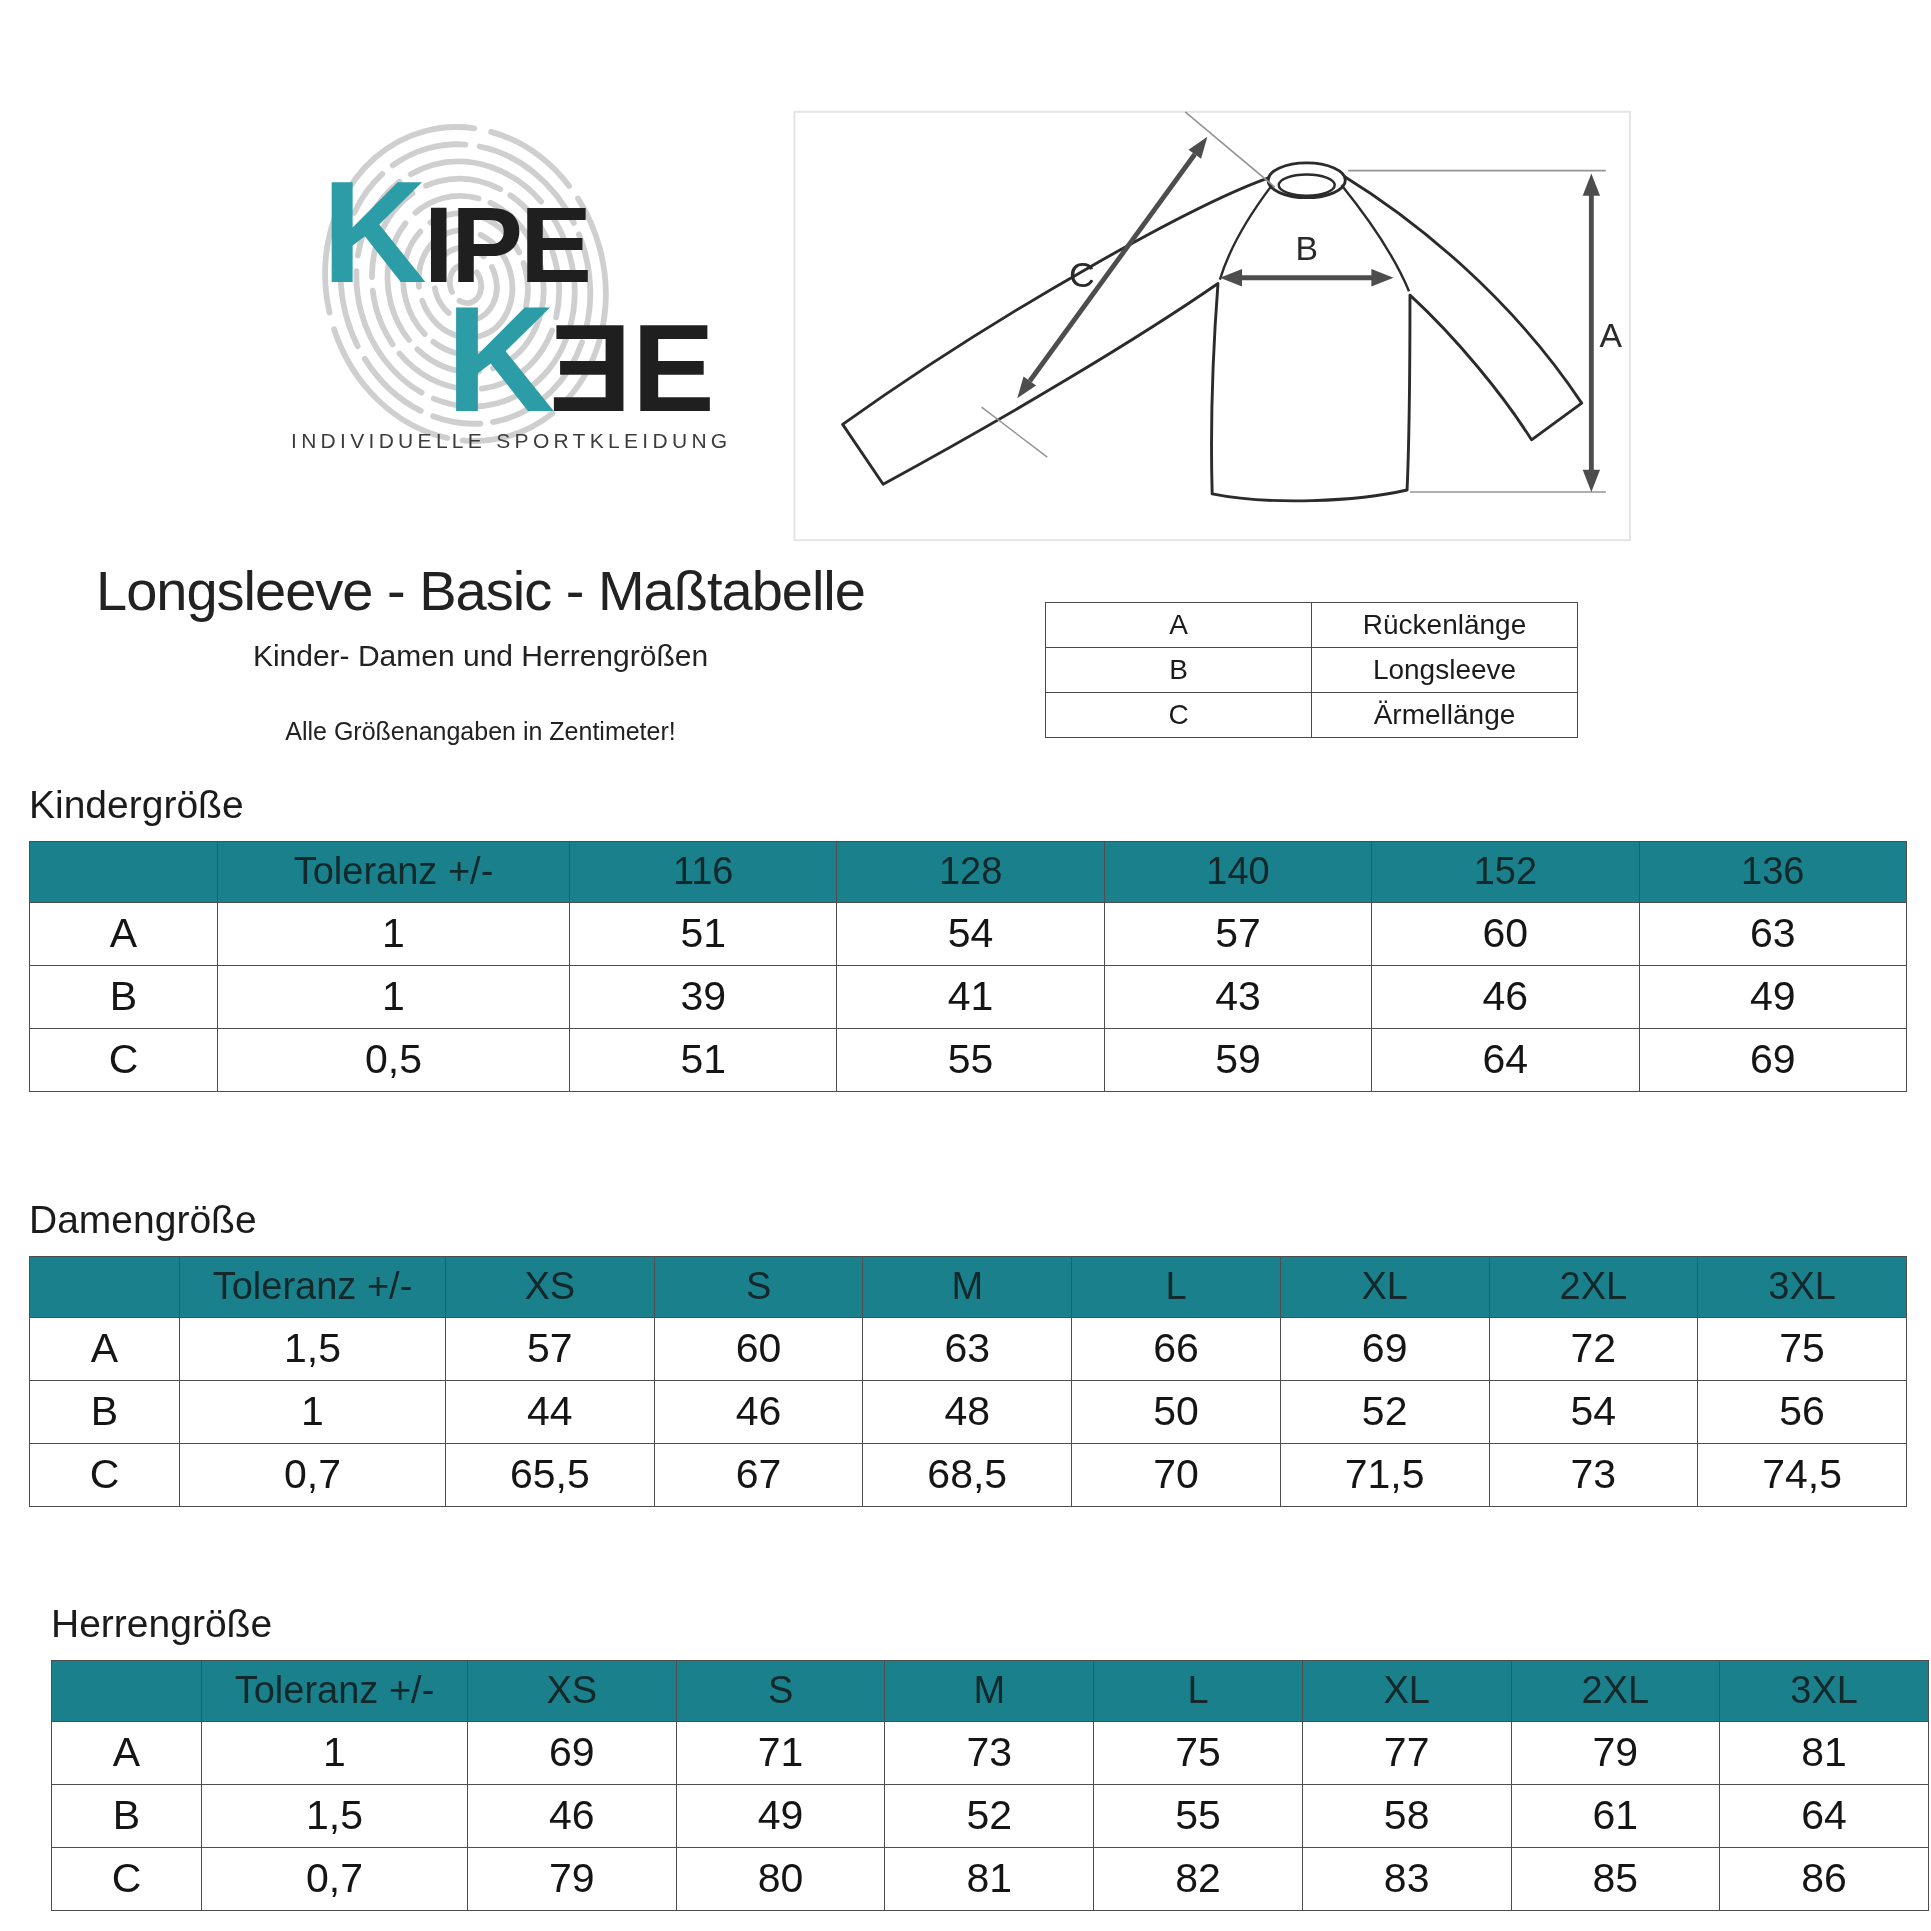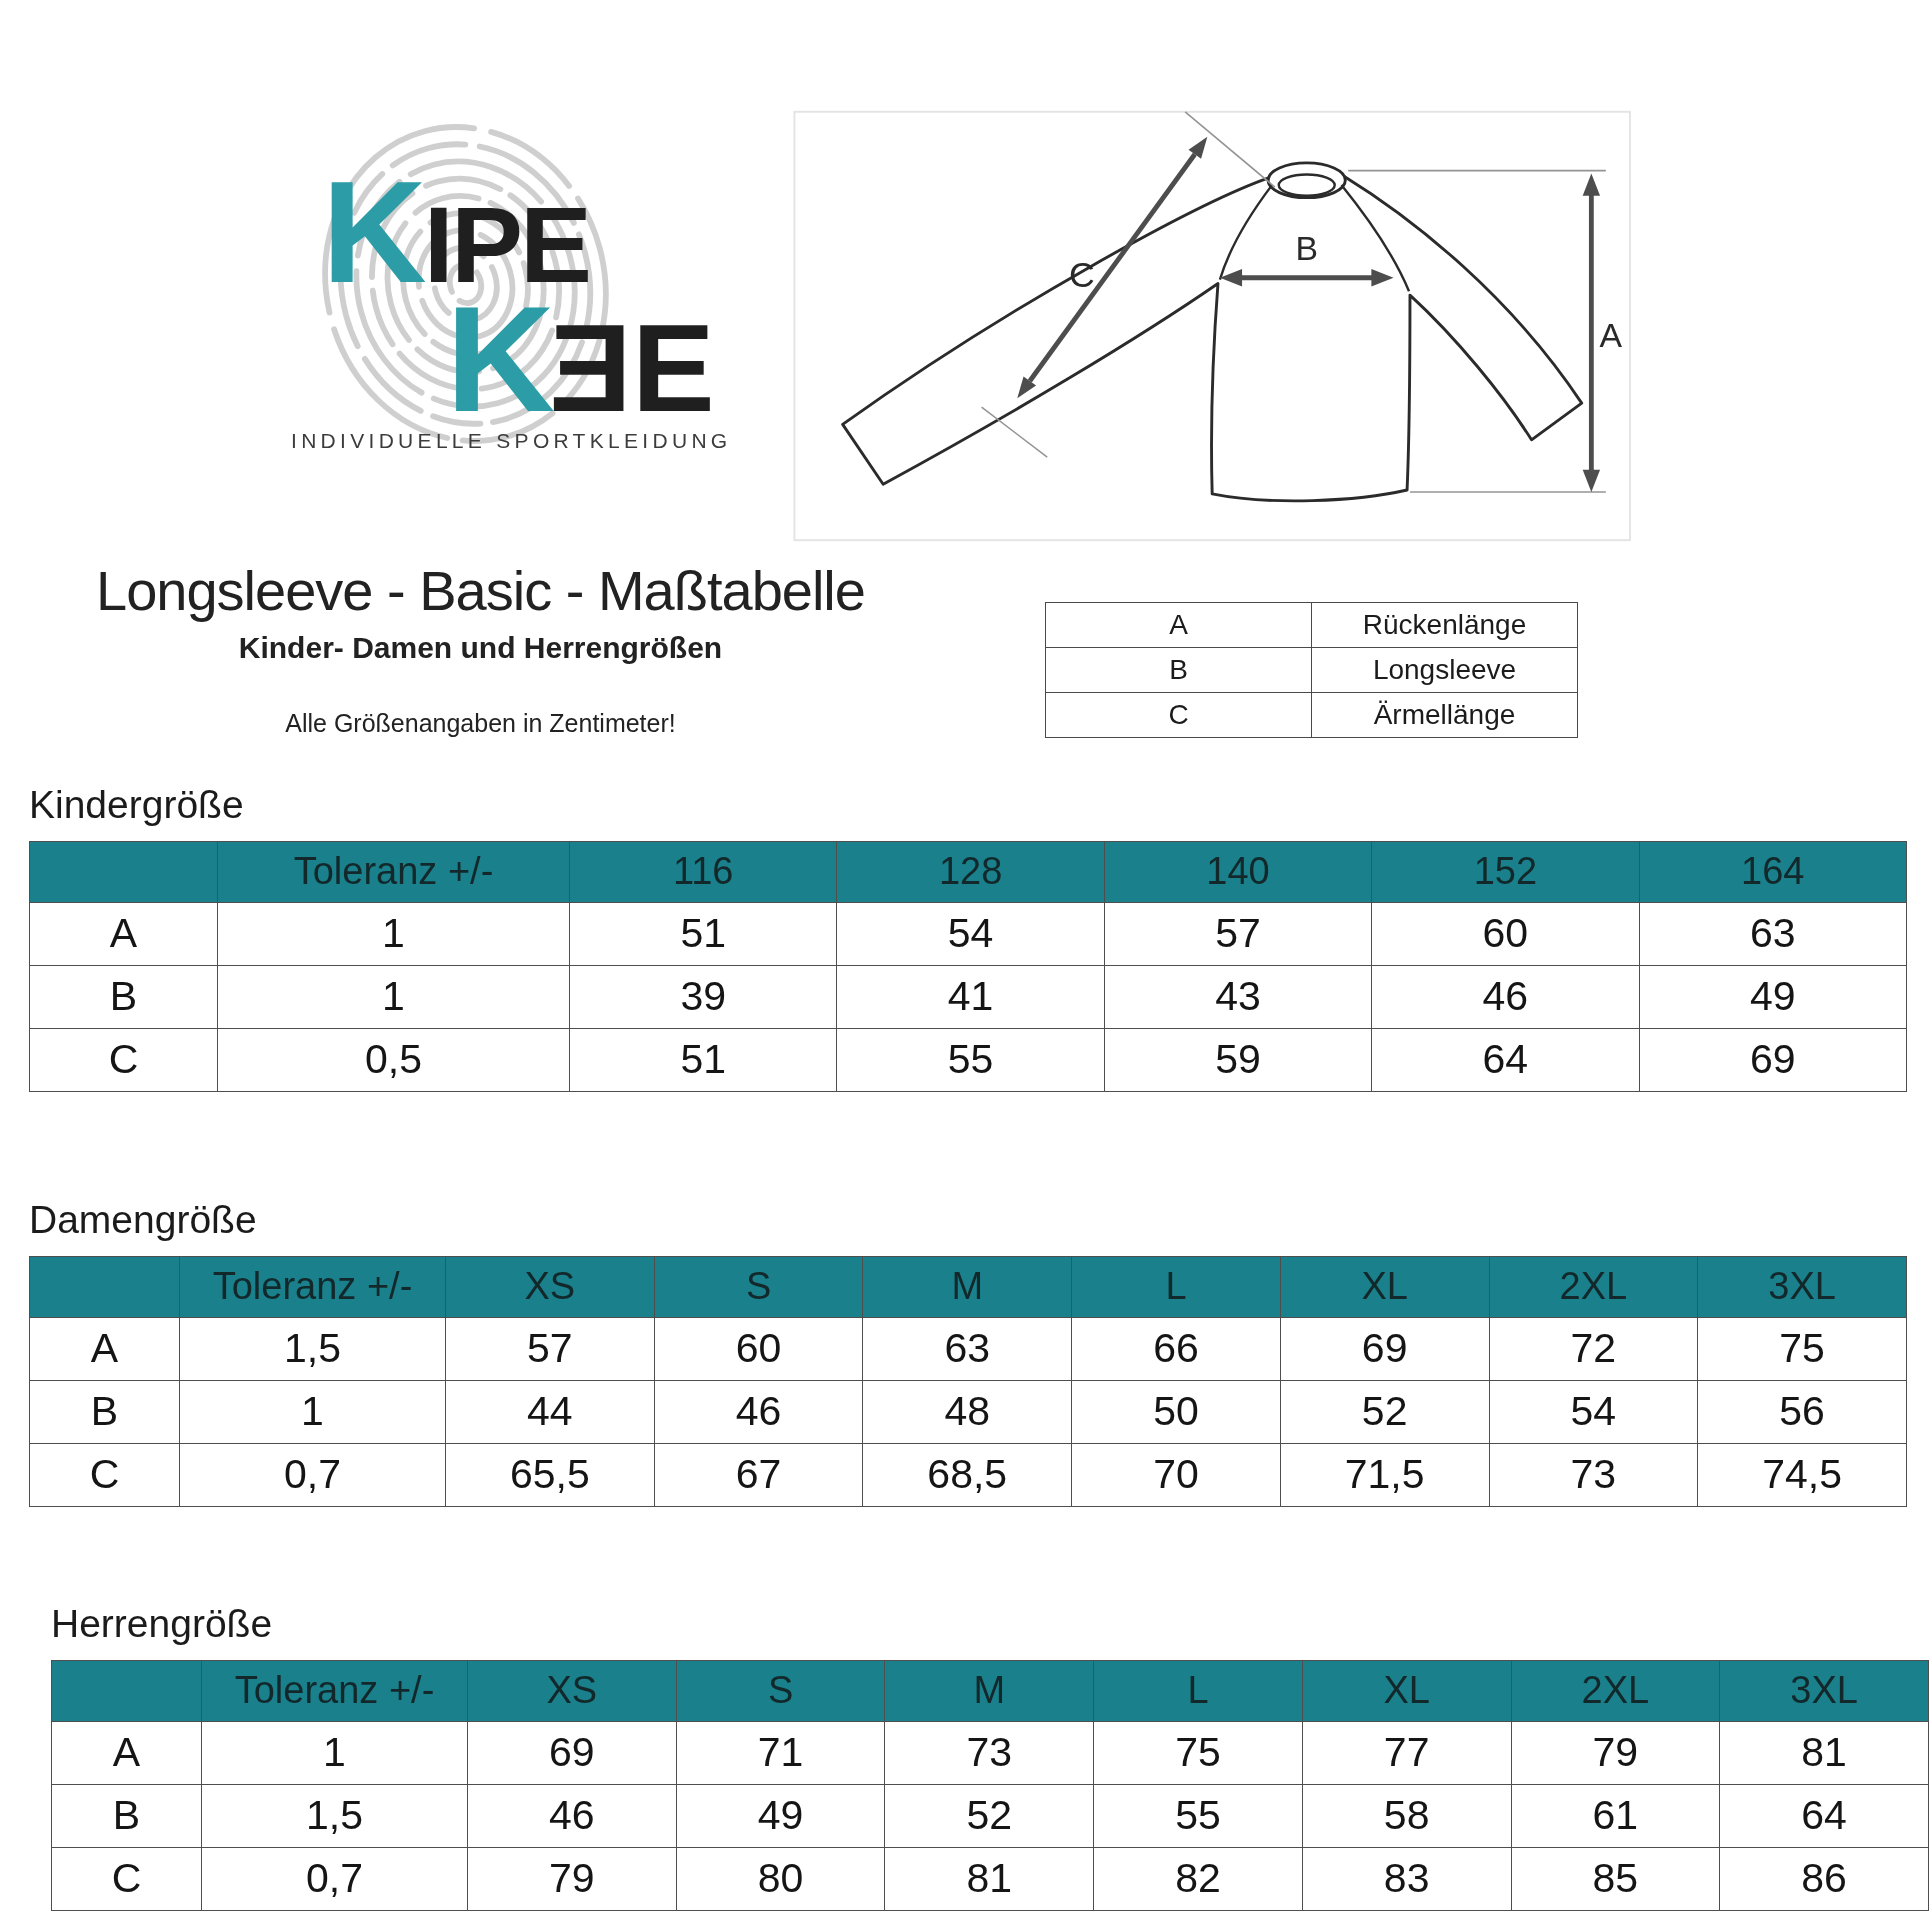--- a/index.html
+++ b/index.html
@@ -14,21 +14,21 @@
   .k-teal{color:#2C9DA7;}
   .k1{font-size:145px;}
   .k2{font-size:151px;}
   .logo-black{color:#1f1f1f;}
   .mirror-e{display:inline-block;transform:scaleX(-1);}
   .tagline{position:absolute;left:291px;top:429px;font-size:21px;letter-spacing:4.3px;color:#3c3c3c;white-space:nowrap;}
 
   
   .title-block{position:absolute;left:0;top:558px;width:961px;text-align:center;}
   .title-main{font-size:56px;letter-spacing:-1px;color:#222;}
-  .title-sub{font-size:30px;margin-top:8px;color:#222;font-weight:bold;}
+  .title-sub{font-size:30px;margin-top:16px;color:#222;}
   .title-note{font-size:25px;margin-top:44px;color:#222;}
 
   
   .diagram{position:absolute;left:792px;top:106px;width:850px;height:439px;}
   .diagram text{font-family:"Liberation Sans",sans-serif;fill:#2a2a2a;}
 
   
   .legend{position:absolute;left:1045px;top:602px;width:533px;border-collapse:collapse;table-layout:fixed;}
   .legend td{border:1.9px solid #4a4a4a;height:42px;text-align:center;font-size:28px;background:#fff;}
 
@@ -145,21 +145,21 @@
           <col>
         </colgroup>
       <thead>
         <tr>
           <th></th>
           <th>Toleranz +/-</th>
           <th>116</th>
           <th>128</th>
           <th>140</th>
           <th>152</th>
-          <th>164</th>
+          <th>136</th>
         </tr>
       </thead>
       <tbody>
         <tr>
           <td>A</td>
           <td>1</td>
           <td>51</td>
           <td>54</td>
           <td>57</td>
           <td>60</td>

